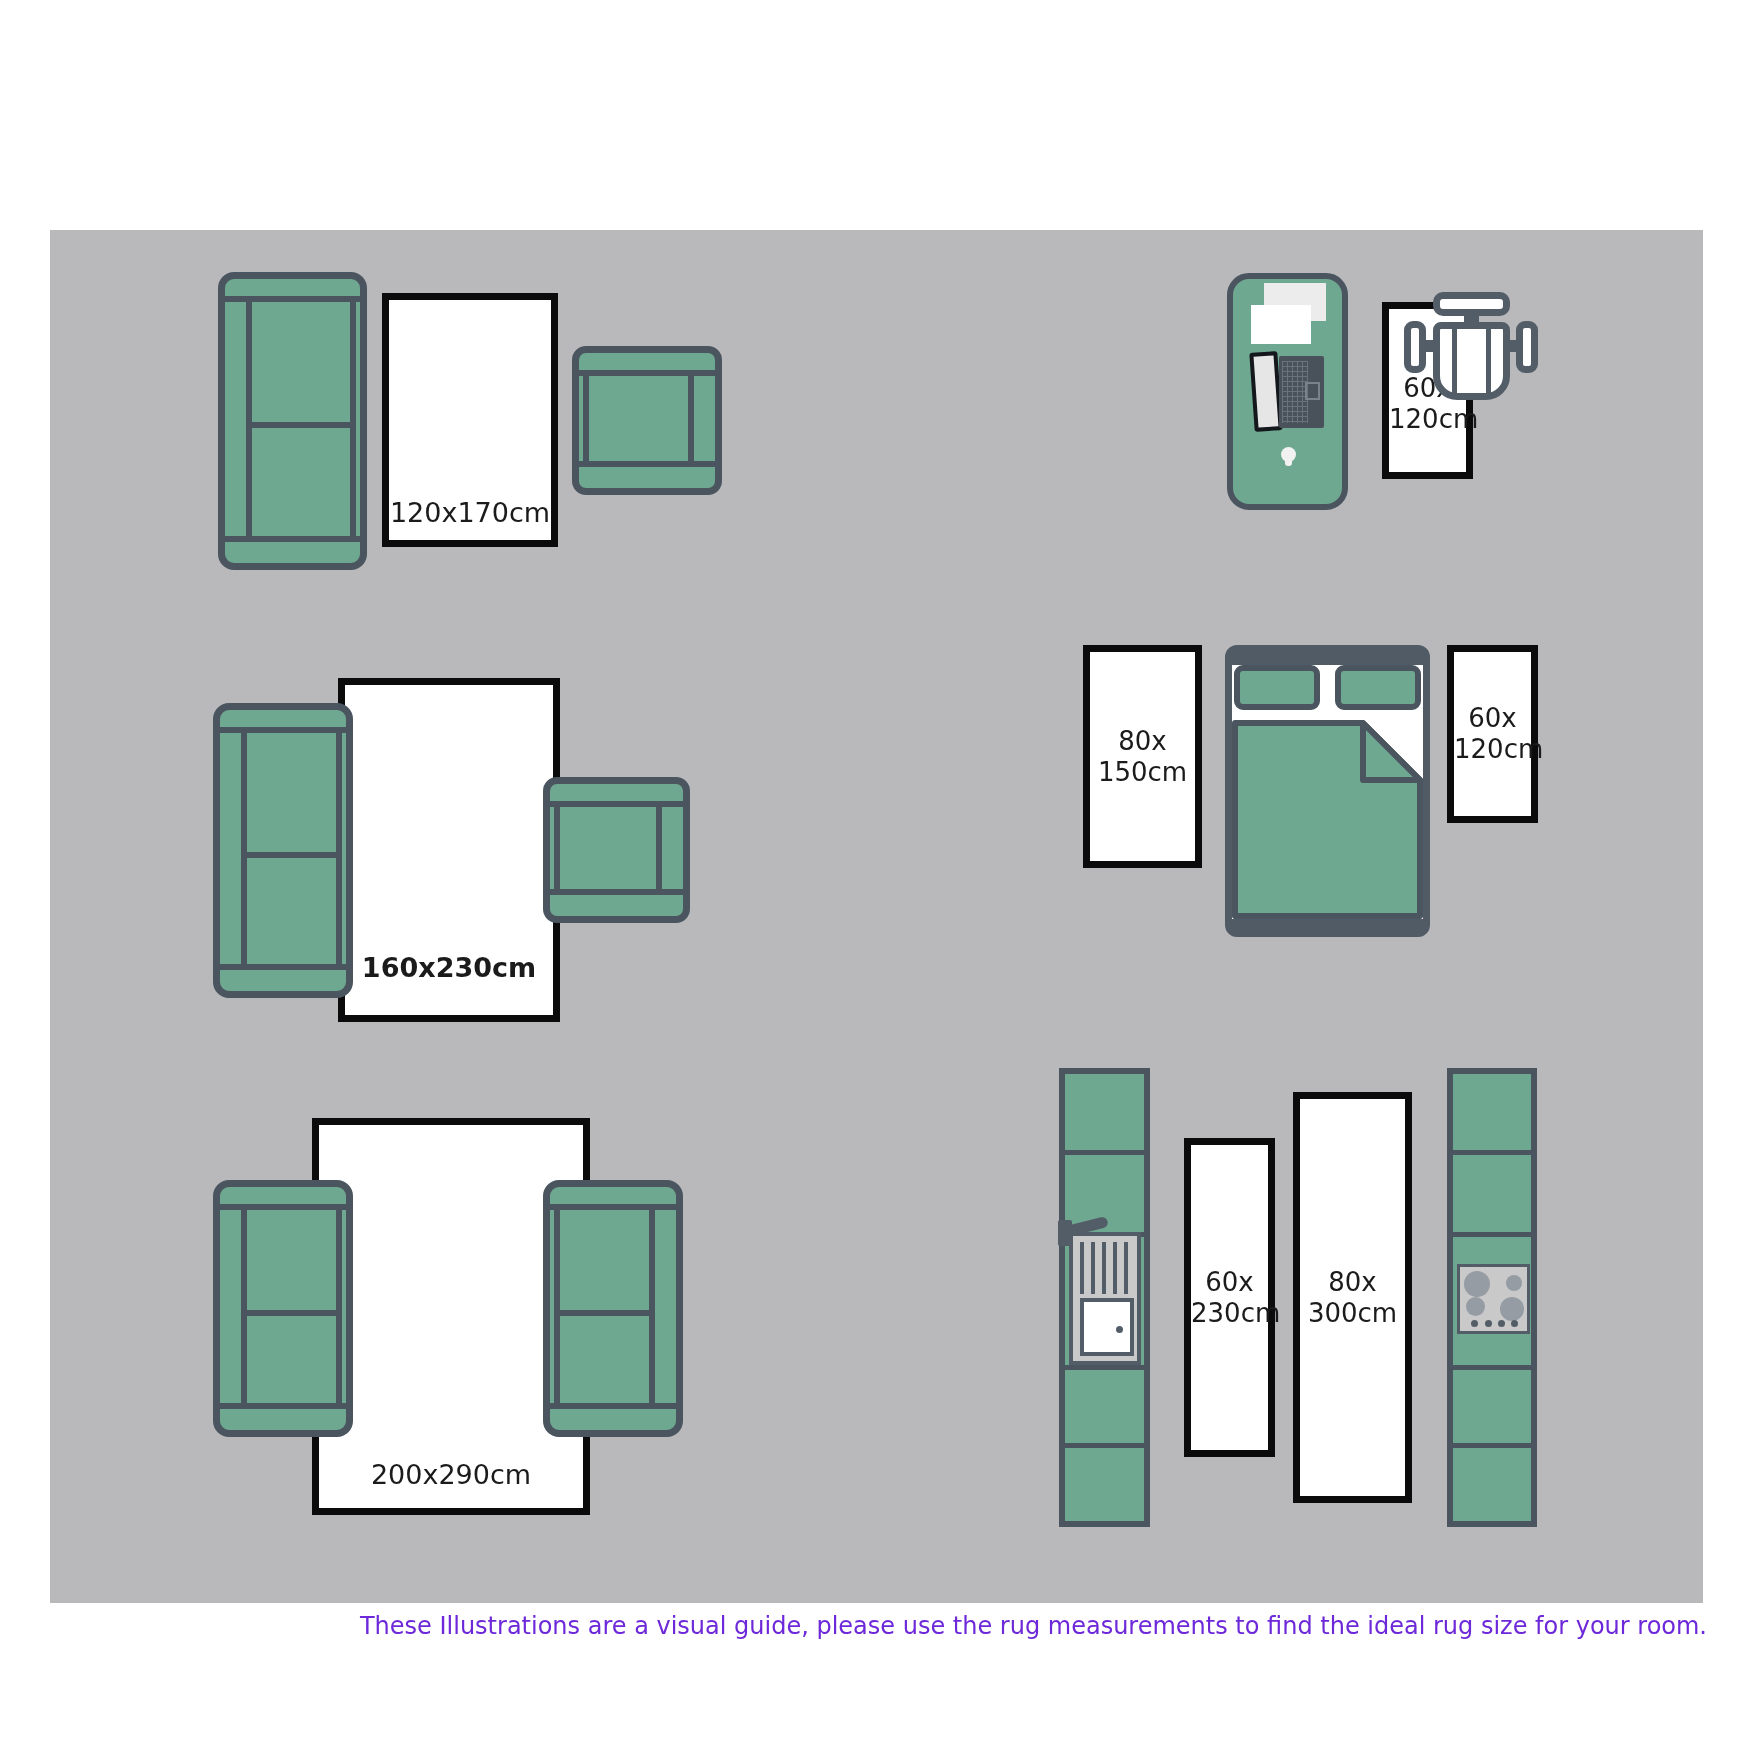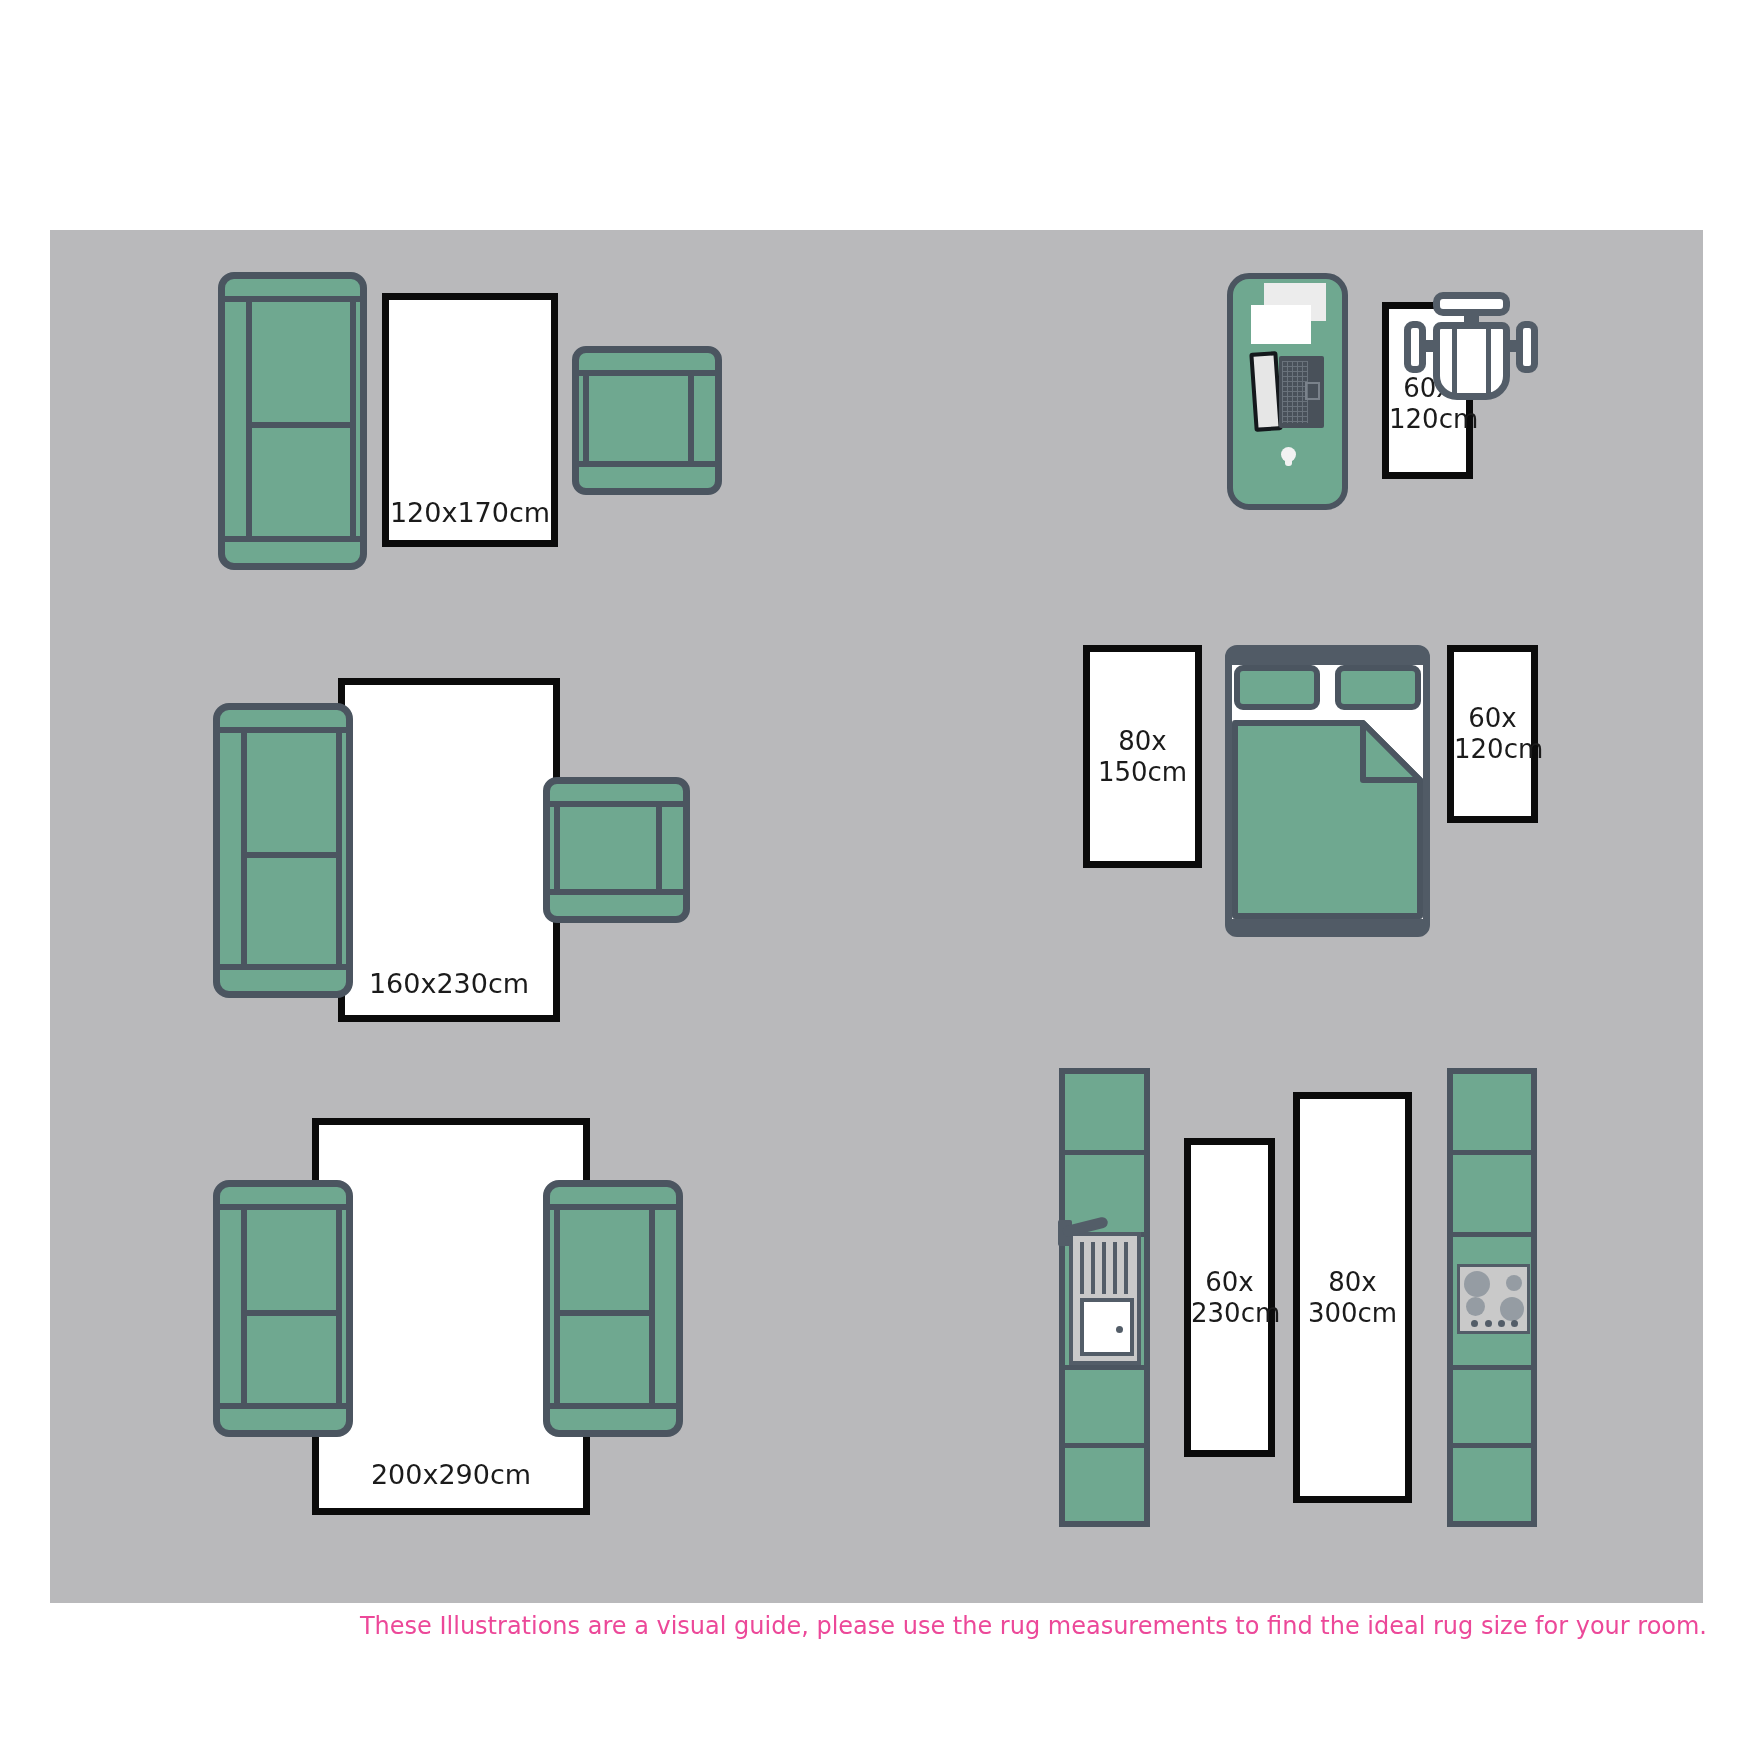--- a/index.html
+++ b/index.html
@@ -18,21 +18,21 @@
   .canvas{
     position:relative;width:1755px;height:1755px;background:#fff;overflow:hidden;
     font-family:"DejaVu Sans","Liberation Sans",sans-serif;color:var(--txt);
   }
   .page-title{
     position:absolute;left:0;right:0;top:116px;text-align:center;
     font-size:61px;font-weight:600;letter-spacing:-1.5px;color:#151515;
   }
   .floor{position:absolute;left:50px;top:230px;width:1653px;height:1373px;background:var(--floor);}
   .footnote{
-    position:absolute;right:48px;top:1612px;font-size:24px;color:#ec4899;white-space:nowrap;
+    position:absolute;right:48px;top:1612px;font-size:24px;color:#6d28d9;white-space:nowrap;
   }
 
   
   .rug{position:absolute;background:#fff;border:7px solid var(--rugline);box-sizing:border-box;z-index:1;}
   .rug .lbl{position:absolute;left:0;right:0;text-align:center;font-size:27px;color:var(--txt);}
   .rug .lbl.bottom{bottom:12px;}
   .rug .lbl.center{top:50%;transform:translateY(-50%);line-height:1.2;font-size:26px;}
   .rug .lbl.low{top:58%;transform:translateY(-50%);line-height:1.2;font-size:26px;}
   .rug .lbl span{display:block;}
 
@@ -172,21 +172,21 @@
         <div class="sln l"></div>
         <div class="sln r"></div>
       </div>
       <div class="chair-part chair-armrest l"></div>
       <div class="chair-part chair-armrest r"></div>
     </div>
   </div>
 
   <div>
     <div class="rug" style="left:338px;top:678px;width:222px;height:344px;">
-      <div class="lbl bottom" style="bottom:16px;">160x230cm</div>
+      <div class="lbl bottom" style="bottom:32px;font-weight:bold;">160x230cm</div>
     </div>
     <div class="sofa face-right" style="left:213px;top:703px;width:140px;height:295px;">
       <div class="ln arm-top"></div>
       <div class="ln arm-bot"></div>
       <div class="ln backrest"></div>
       <div class="ln frontedge"></div>
       <div class="ln seatdiv"></div>
     </div>
     <div class="sofa face-left armchair" style="left:543px;top:777px;width:147px;height:146px;">
       <div class="ln arm-top"></div>

